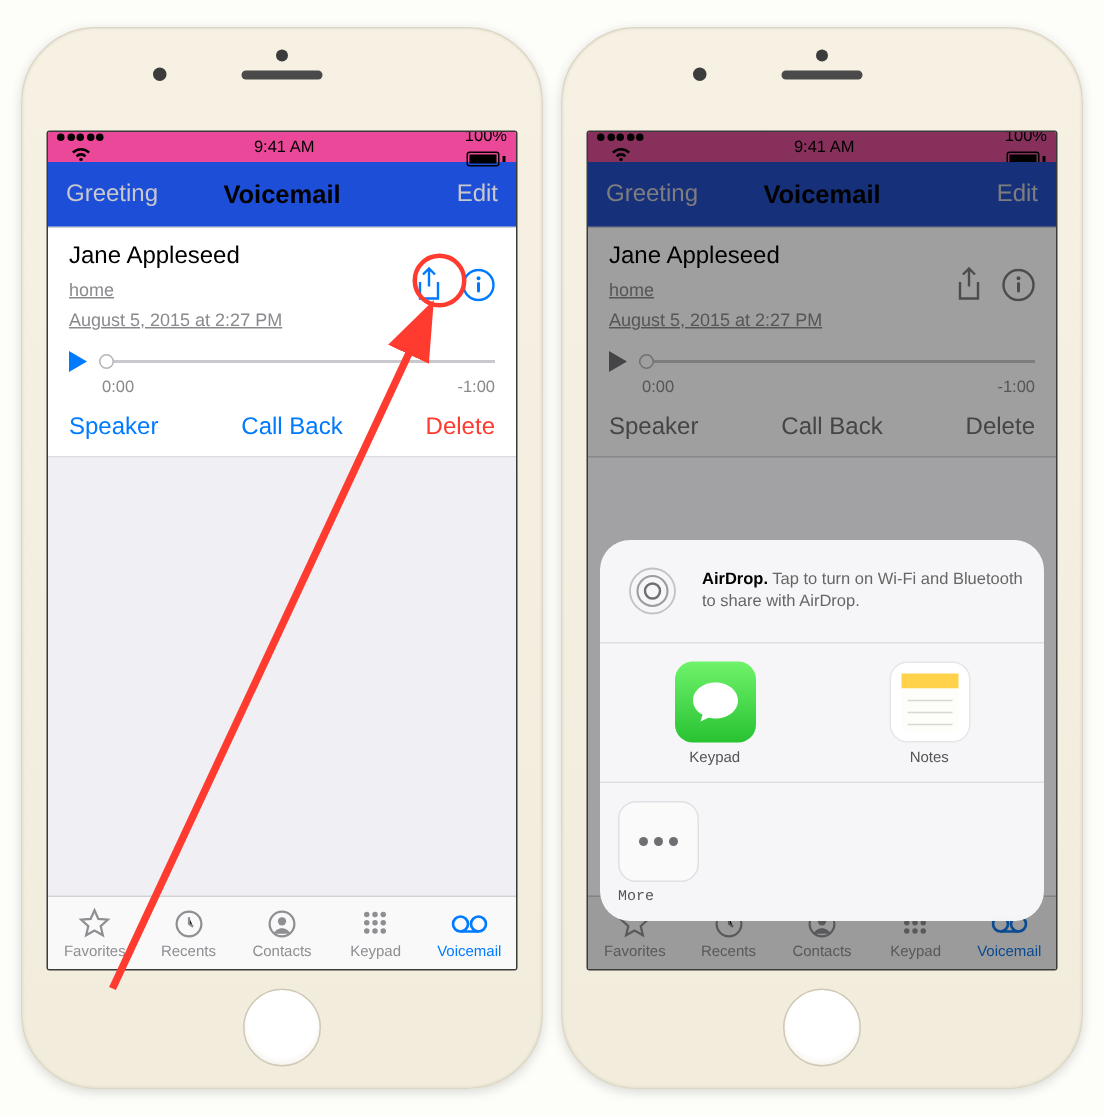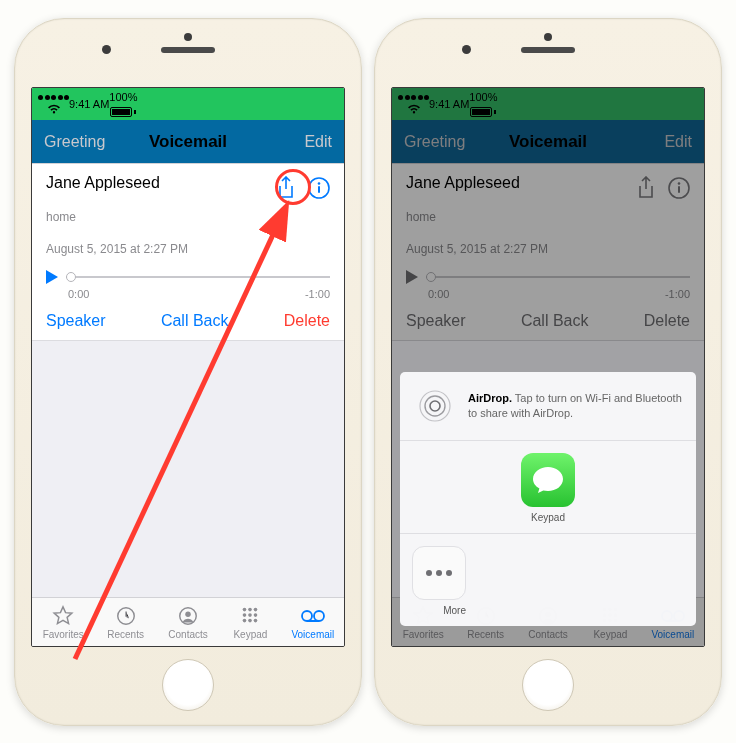--- a/index.html
+++ b/index.html
@@ -44,75 +44,75 @@
     width:100%; height:100%;
     background:#efeff4;
     border:1px solid #3a3a3a;
     border-radius:2px;
     position:relative;
     overflow:hidden;
     display:flex; flex-direction:column;
   }
   
   .status-bar {
-    height:20px; background:#22c55e; display:flex; align-items:center;
-    padding:16px 6px; font-size:11px; font-weight:500;
+    height:20px; background:#ec4899; display:flex; align-items:center;
+    justify-content:space-between; padding:4px 6px; font-size:11px; font-weight:500;
     border-bottom:0; color:#000;
   }
   .status-left, .status-right { display:flex; align-items:center; gap:4px;flex-direction:column;}
   .dots { display:flex; gap:1.5px;}
   .dots i { width:5px; height:5px; border-radius:50%; background:#000; display:block;}
   .battery { display:flex; align-items:center; gap:2px;}
   .battery-body { width:22px; height:10px; border:1px solid #000; border-radius:2px; position:relative;}
   .battery-body::after{content:""; position:absolute; left:1px; top:1px; bottom:1px; right:1px; background:#000;}
   .battery-tip{width:2px; height:4px; background:#000;}
   
-  .navbar { height:44px; background:#0369a1; border-bottom:1px solid #d2d2d6;
+  .navbar { height:44px; background:#1d4ed8; border-bottom:1px solid #d2d2d6;
     display:flex; align-items:center; justify-content:space-between; padding:0 12px;}
   .nav-title { font-size:17px; font-weight:600; color:#000;}
   .nav-side { font-size:16px; color:#c8c8cd; width:62px;}
   .nav-side.right{text-align:right;}
   
   .vm-card { background:#fff; border-bottom:1px solid #dcdce0; padding:10px 14px 10px 14px;}
-  .vm-head { display:flex; align-items:flex-start; justify-content:space-between;}
+  .vm-head { display:flex; align-items:center; justify-content:space-between;}
   .vm-name { font-size:16px; color:#000;}
-  .vm-sub { font-size:12px; color:#8a8a8e; margin-top:18px;}
+  .vm-sub { font-size:12px; color:#8a8a8e; margin-top:6px;text-decoration:underline;}
   .vm-icons { display:flex; align-items:center; gap:12px; padding-top:2px;}
   .share-icon, .info-icon { color:#007aff; }
   .slider-row { display:flex; align-items:center; gap:8px; margin-top:14px;}
   .play-tri { width:0; height:0; border-top:7px solid transparent; border-bottom:7px solid transparent; border-left:12px solid #007aff;}
   .slider { flex:1; height:2px; background:#c8c8cd; position:relative;}
   .thumb { position:absolute; left:0; top:-4px; width:10px; height:10px; border-radius:50%; background:#fff; border:1px solid #b5b5ba;}
   .slider-times { display:flex; justify-content:space-between; font-size:11px; color:#8a8a8e; margin-top:4px; padding-left:22px;}
   .vm-actions { display:flex; justify-content:space-between; margin-top:12px; font-size:16px;gap:20px;}
   .act-blue { color:#007aff;}
   .act-red { color:#ff3b30;}
   
   .tabbar { position:absolute; bottom:0; left:0; right:0; height:49px; background:#f9f9f9;
     border-top:1px solid #d2d2d6; display:flex;}
   .tab { flex:1; display:flex; flex-direction:column; align-items:center; justify-content:center;
     font-size:10px; color:#8e8e93; gap:2px;}
   .tab.active { color:#007aff;}
   .tab svg { width:24px; height:22px;}
   
   .dim { position:absolute; inset:0; background:rgba(0,0,0,0.32); z-index:5;}
   .share-sheet { position:absolute; left:8px; right:8px; bottom:8px; z-index:6; font-size:13px;}
-  .panel { background:rgba(248,248,250,0.98); border-radius:5px; margin-bottom:12px; overflow:hidden;}
+  .panel { background:rgba(248,248,250,0.98); border-radius:20px; margin-bottom:24px; overflow:hidden;}
   .airdrop-row { display:flex; align-items:center; gap:12px; padding:12px 14px; border-bottom:1px solid #dedee2;}
   .airdrop-icon { width:44px; height:44px; display:flex; align-items:center; justify-content:center;}
   .airdrop-text { font-size:11px; color:#666; line-height:1.35;}
   .airdrop-text b { color:#000; font-weight:600;}
   .apps-row { display:flex; padding:12px 6px 10px 6px; gap:2px; border-bottom:1px solid #dedee2;}
   .app { flex:1; display:flex; flex-direction:column; align-items:center; gap:5px;}
   .app-icon { width:54px; height:54px; border-radius:12px; display:flex; align-items:center; justify-content:center;}
   .app-label { font-size:10px; color:#555; text-align:center;}
   .more-row { display:flex; padding:12px 6px 10px 6px;}
   .more-tile { width:54px; height:54px; border-radius:12px; background:#fafafa; border:1px solid #e0e0e4;
     display:flex; align-items:center; justify-content:center; margin-left:6px;}
-  .more-label { font-size:10px; color:#555; margin-top:5px; margin-left:6px; width:54px; text-align:right;}
+  .more-label { font-size:10px; color:#555; margin-top:5px; margin-left:6px; width:54px; text-align:left;font-family:Liberation Mono, monospace;}
   .cancel-btn { background:#fff; border-radius:12px; text-align:center; padding:14px 0;
     font-size:18px; color:#007aff; font-weight:500;}
   
   .anno { position:absolute; inset:0; pointer-events:none; z-index:8;}
   .circle-anno { position:absolute; width:36px; height:36px; border:3px solid #ff3b30; border-radius:50%;}
   
   .dimmed-screen .navbar, .dimmed-screen .status-bar, .dimmed-screen .vm-card, .dimmed-screen .tabbar {
     filter: brightness(0.92) grayscale(0.15);
   }
 </style>
@@ -398,20 +398,32 @@
         </div>
         <div class="apps-row">
           <div class="app">
             <div class="app-icon" style="background:linear-gradient(#6ff36b,#28c231)">
               <svg width="34" height="30" viewBox="0 0 34 30">
                   <path d="M17 2C9 2 2 7 2 14c0 4 2.5 7.4 6.4 9.4L7 28l5.3-2.5c1.5.3 3 .5 4.7.5 8 0 15-5 15-12S25 2 17 2z" fill="#fff"></path>
                 </svg>
             </div>
             <div class="app-label">Keypad</div>
           </div>
+          <div class="app">
+            <div class="app-icon" style="background:#fff; border:1px solid #e6e6ea">
+              <svg width="46" height="46" viewBox="0 0 46 46">
+                  <rect x="4" y="4" width="38" height="10" fill="#ffd24a"></rect>
+                  <rect x="4" y="14" width="38" height="28" fill="#fdfdfa"></rect>
+                  <line x1="8" y1="22" x2="38" y2="22" stroke="#d8d8d2" stroke-width="1"></line>
+                  <line x1="8" y1="30" x2="38" y2="30" stroke="#d8d8d2" stroke-width="1"></line>
+                  <line x1="8" y1="38" x2="38" y2="38" stroke="#d8d8d2" stroke-width="1"></line>
+                </svg>
+            </div>
+            <div class="app-label">Notes</div>
+          </div>
         </div>
         <div class="more-row" style="flex-direction:column; align-items:flex-start;">
           <div class="more-tile">
             <svg width="30" height="8" viewBox="0 0 30 8">
                 <circle cx="5" cy="4" r="3" fill="#6f6f73"></circle>
                 <circle cx="15" cy="4" r="3" fill="#6f6f73"></circle>
                 <circle cx="25" cy="4" r="3" fill="#6f6f73"></circle>
               </svg>
           </div>
           <div class="more-label">More</div>

